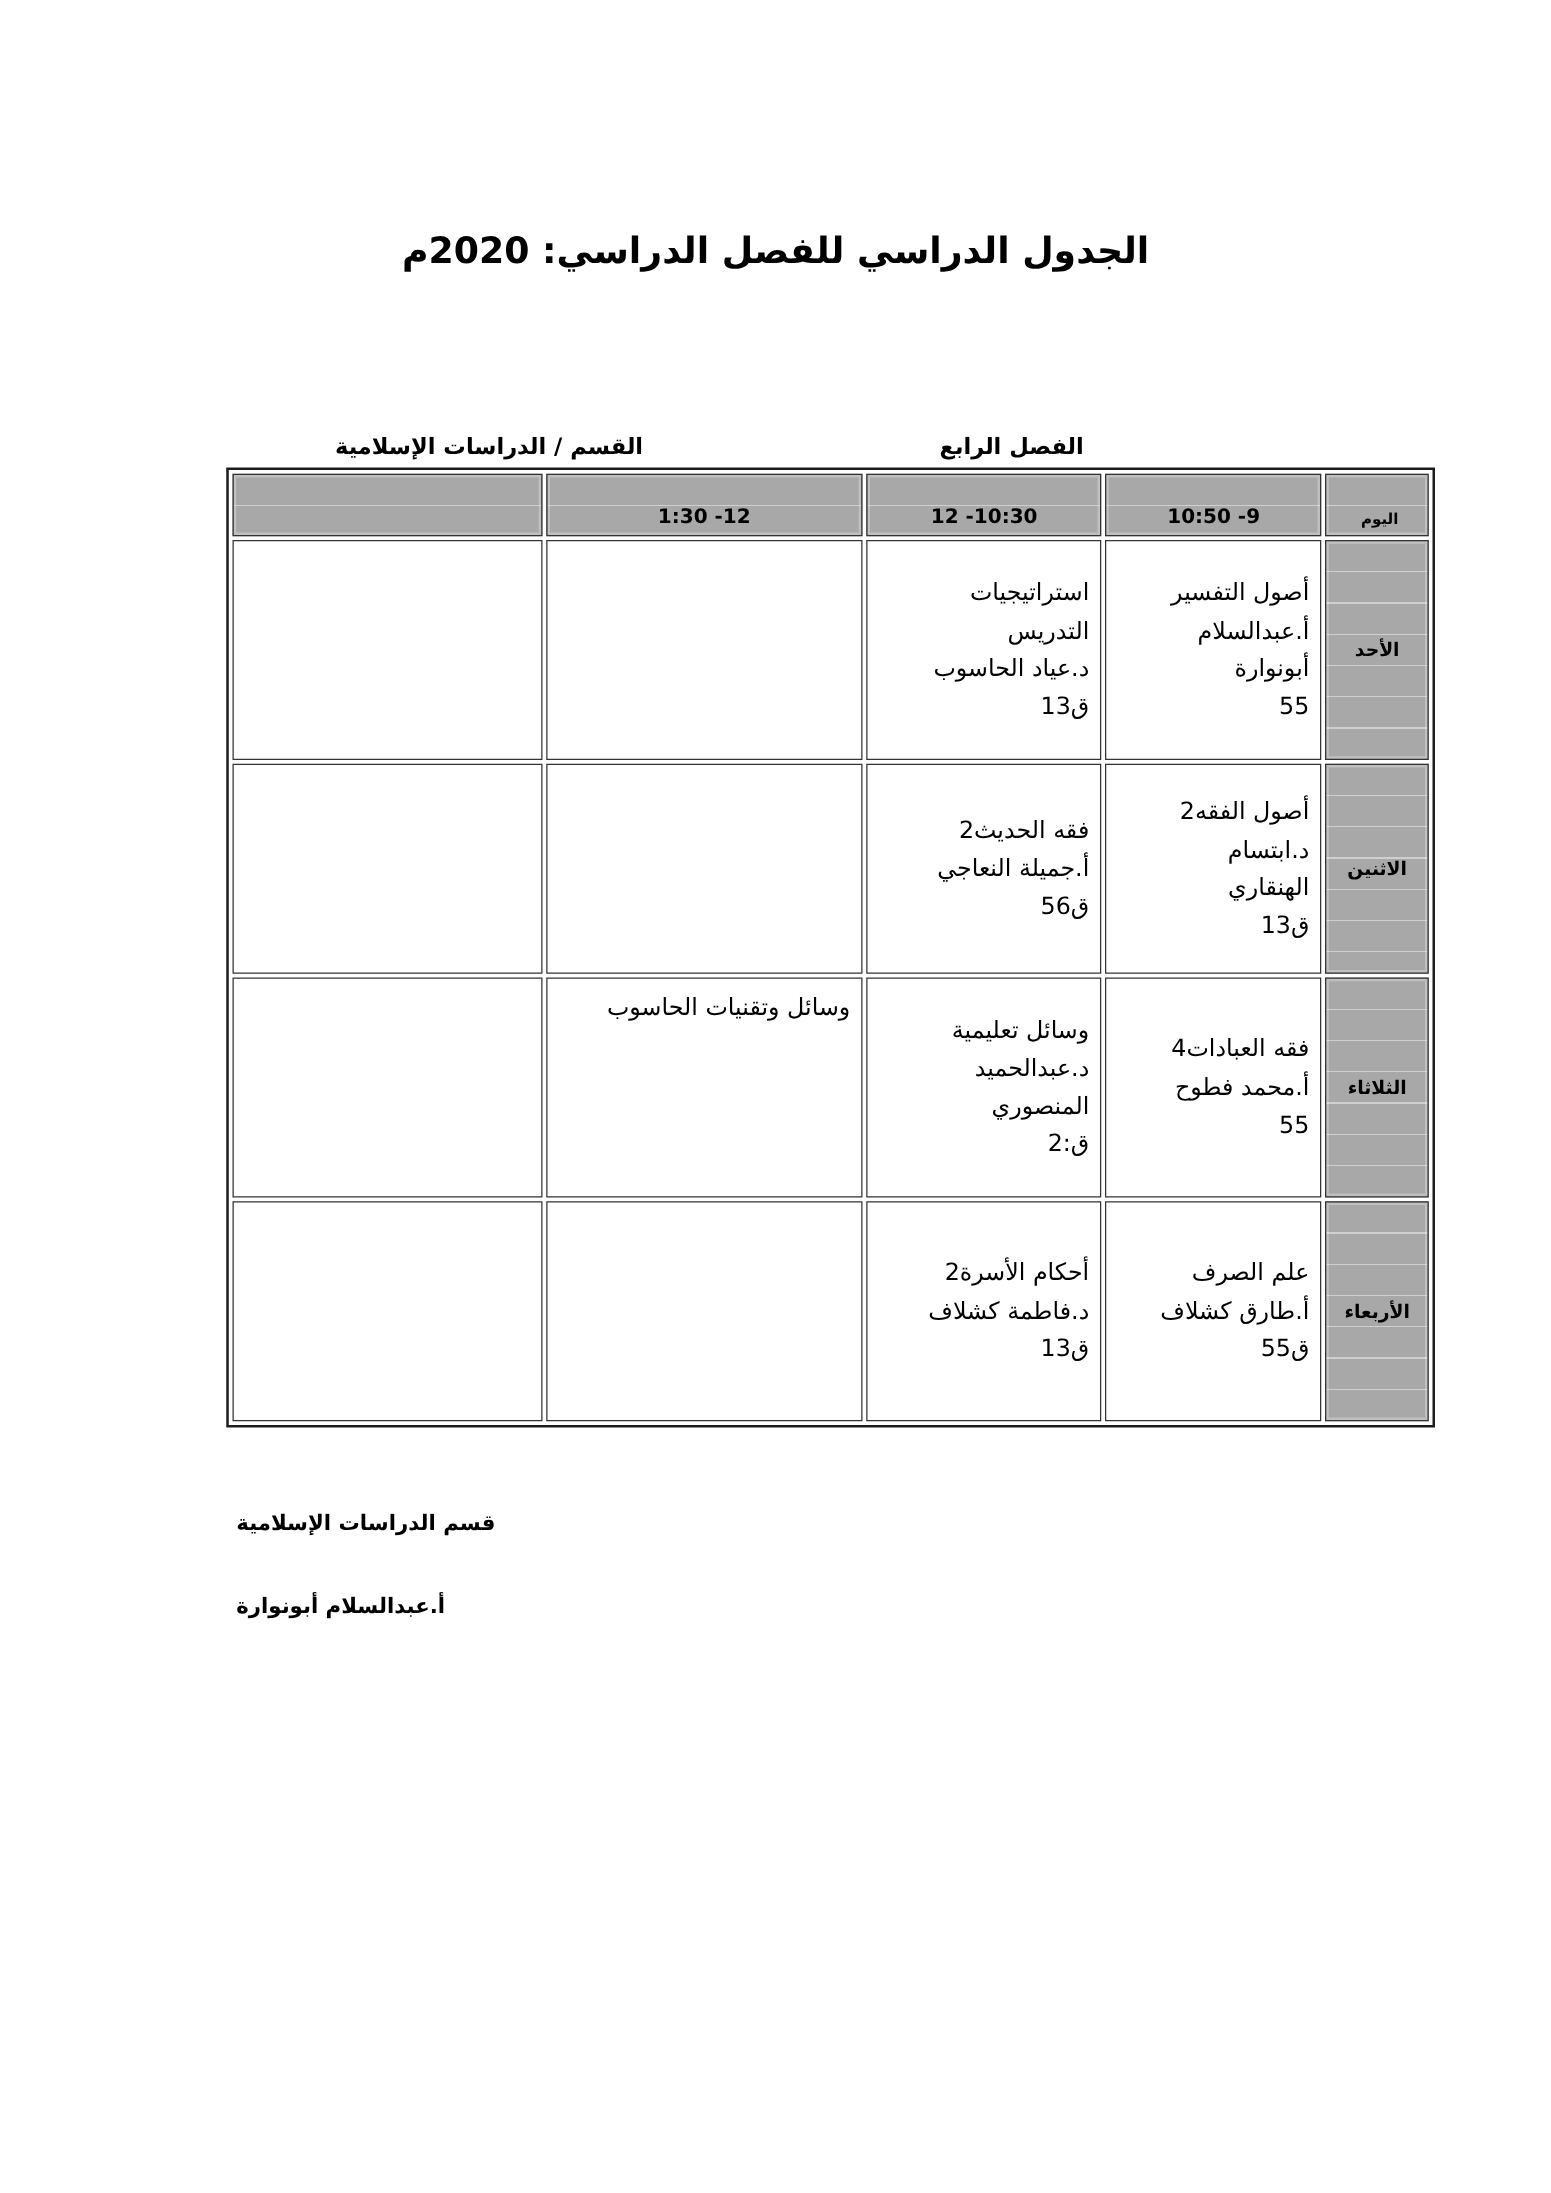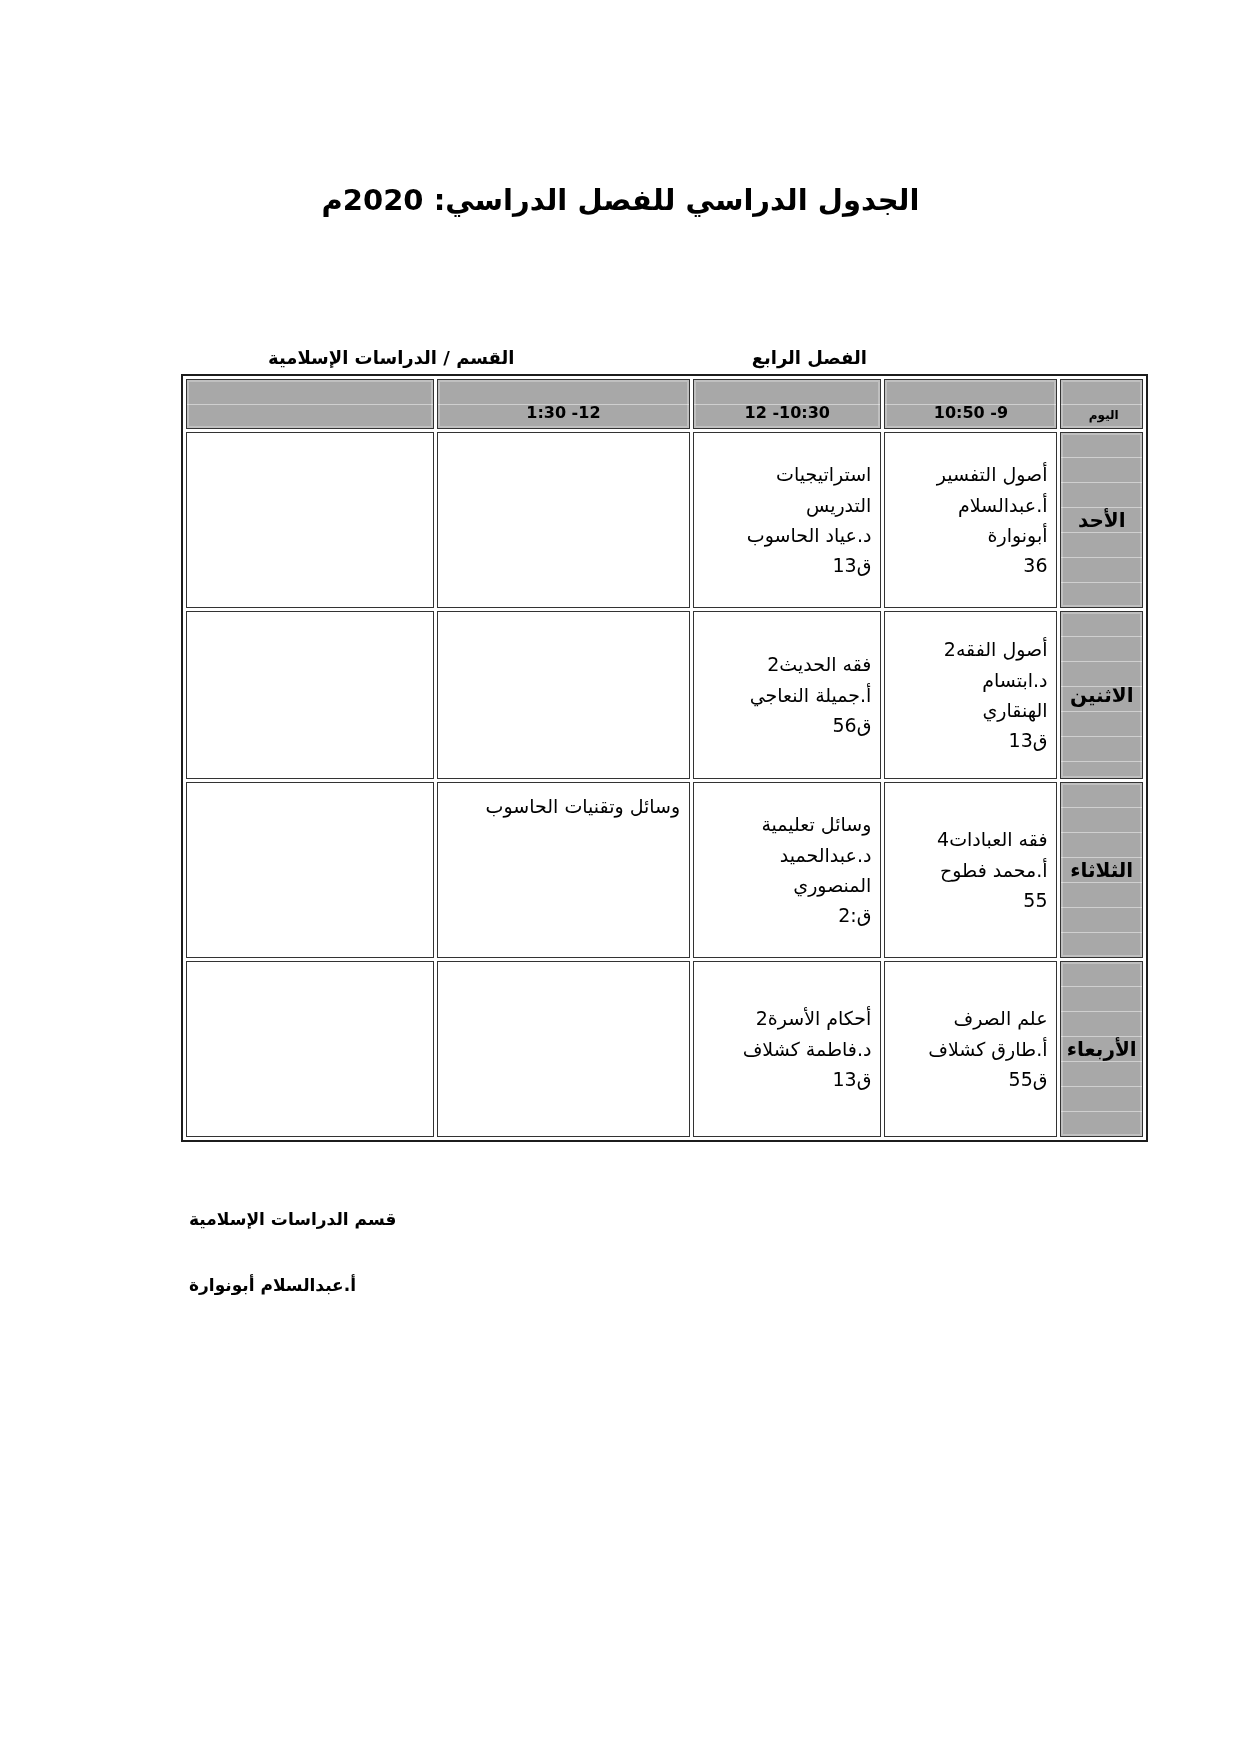--- a/index.html
+++ b/index.html
@@ -71,21 +71,21 @@
     vertical-align:bottom;
     font-weight:bold;
     font-size:12px;
     padding:0 0 6px 4px;
     direction:rtl;
   }
   td.day-cell{
     text-align:center;
     vertical-align:middle;
     font-weight:bold;
-    font-size:20px;
+    font-size:15px;
     direction:rtl;
   }
   td.course{
     text-align:right;
     vertical-align:middle;
     font-size:19px;
     line-height:1.6;
     padding:4px 9px;
     white-space:pre-line;
     direction:rtl;
@@ -140,21 +140,21 @@
         <td class="gray time-hdr" dir="ltr">10:50 -9</td>
         <td class="gray time-hdr" dir="ltr">12 -10:30</td>
         <td class="gray time-hdr" dir="ltr">1:30  -12</td>
         <td class="gray time-hdr" dir="ltr"></td>
       </tr>
       <tr class="row-sun">
         <td class="gray day-cell">الأحد</td>
         <td class="course">أصول التفسير
 أ.عبدالسلام
 أبونوارة
-36</td>
+55</td>
         <td class="course">استراتيجيات
 التدريس
 د.عياد الحاسوب
 ق13</td>
         <td class="course"></td>
         <td class="course"></td>
       </tr>
       <tr class="row-mon">
         <td class="gray day-cell">الاثنين</td>
         <td class="course">أصول الفقه2

